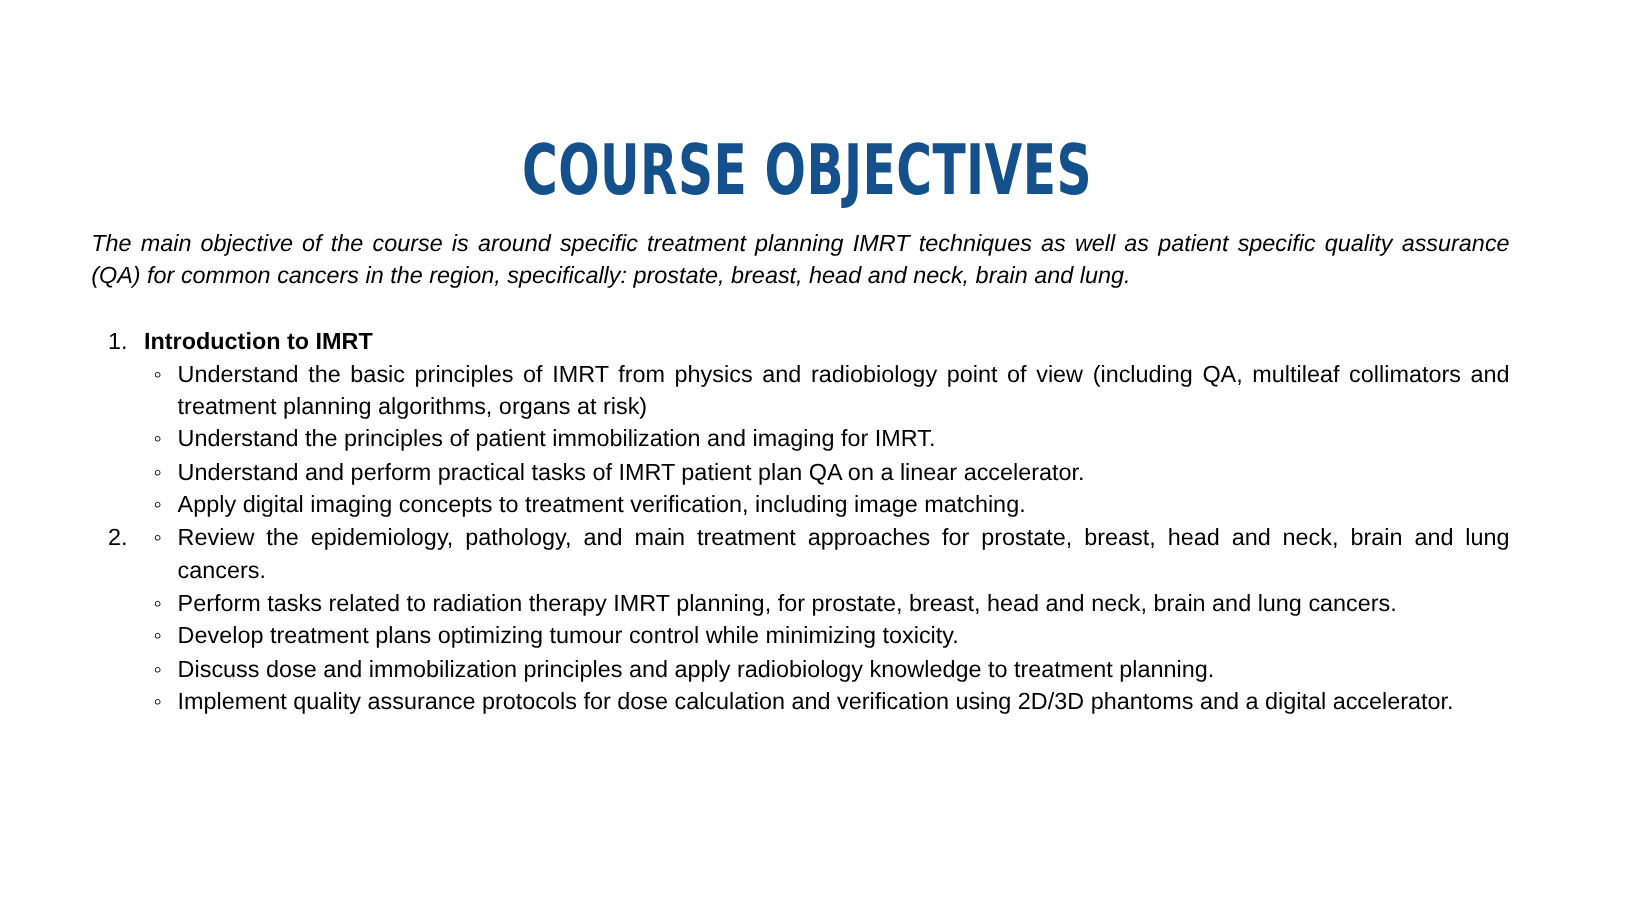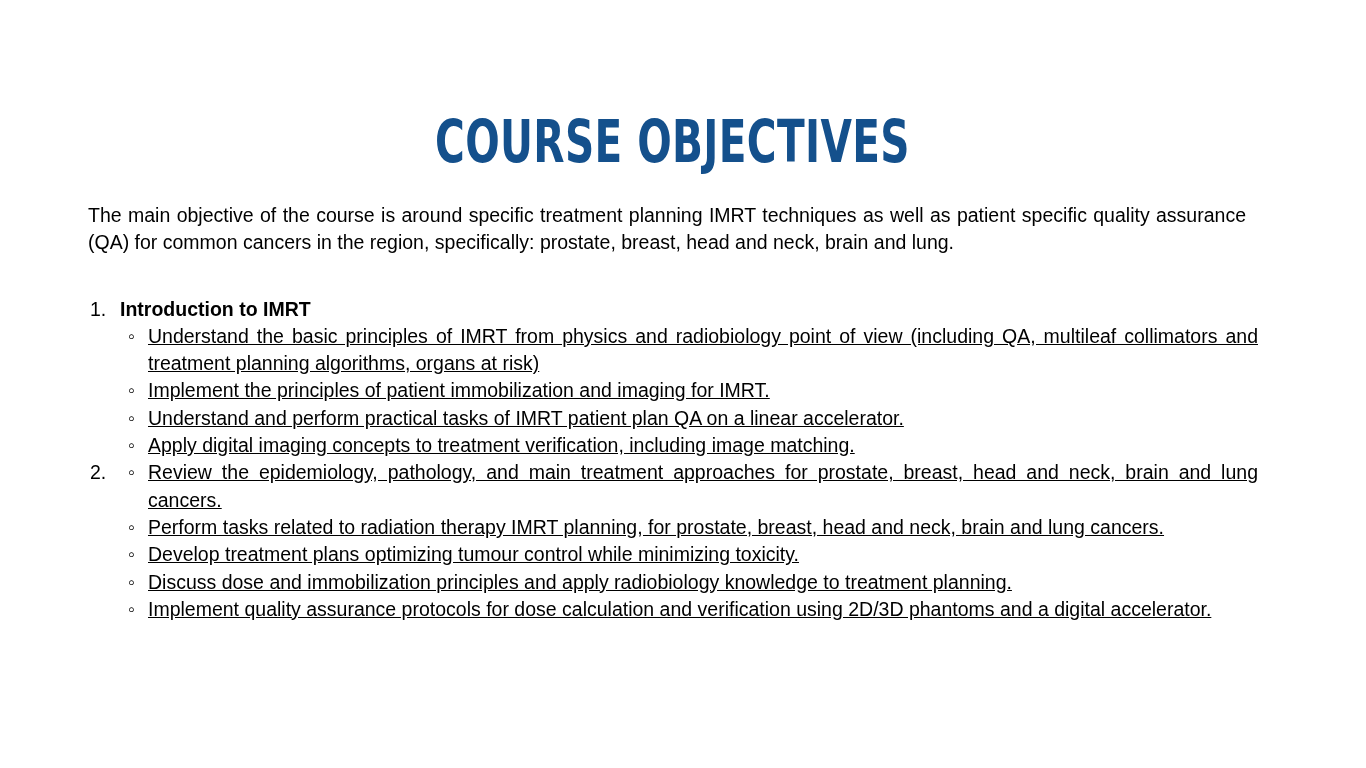--- a/index.html
+++ b/index.html
@@ -48,22 +48,23 @@
     left: 76px;
     top: 190px;
     width: 1182px;
   }
 
   .intro-paragraph {
     font-size: 19.5px;
     line-height: 27.3px;
     text-align: justify;
     text-justify: inter-word;
-    margin: 12px;
+    margin: 0;
     color: #000000;
+    font-style: italic;
   }
 
   .spacer {
     height: 27px;
   }
 
   
   ol.outline {
     list-style: none;
     margin: 0;
@@ -119,21 +120,20 @@
     top: 0;
     width: 12px;
     font-size: 19.5px;
     line-height: 27.3px;
     text-align: left;
     color: #000000;
   }
 
   ul.sub > li.sub-item .sub-text {
     display: block;
-    text-decoration: underline;
   }
 
   
   ul.sub > li.sub-item.single-line {
     text-align: left;
   }
 </style>
 </head>
 <body>
 
@@ -150,21 +150,21 @@
     <ol class="outline" id="outline-list">
         <li class="section">
           <div class="section-head"><span class="section-number">1.</span><span>Introduction to IMRT</span></div>
           <ul class="sub">
             <li class="sub-item">
               <span class="marker">◦</span>
               <span class="sub-text">Understand the basic principles of IMRT from physics and radiobiology point of view (including QA, multileaf collimators and treatment planning algorithms, organs at risk)</span>
             </li>
             <li class="sub-item single-line">
               <span class="marker">◦</span>
-              <span class="sub-text">Implement the principles of patient immobilization and imaging for IMRT.</span>
+              <span class="sub-text">Understand the principles of patient immobilization and imaging for IMRT.</span>
             </li>
             <li class="sub-item single-line">
               <span class="marker">◦</span>
               <span class="sub-text">Understand and perform practical tasks of IMRT patient plan QA on a linear accelerator.</span>
             </li>
             <li class="sub-item single-line">
               <span class="marker">◦</span>
               <span class="sub-text">Apply digital imaging concepts to treatment verification, including image matching.</span>
             </li>
           </ul>

